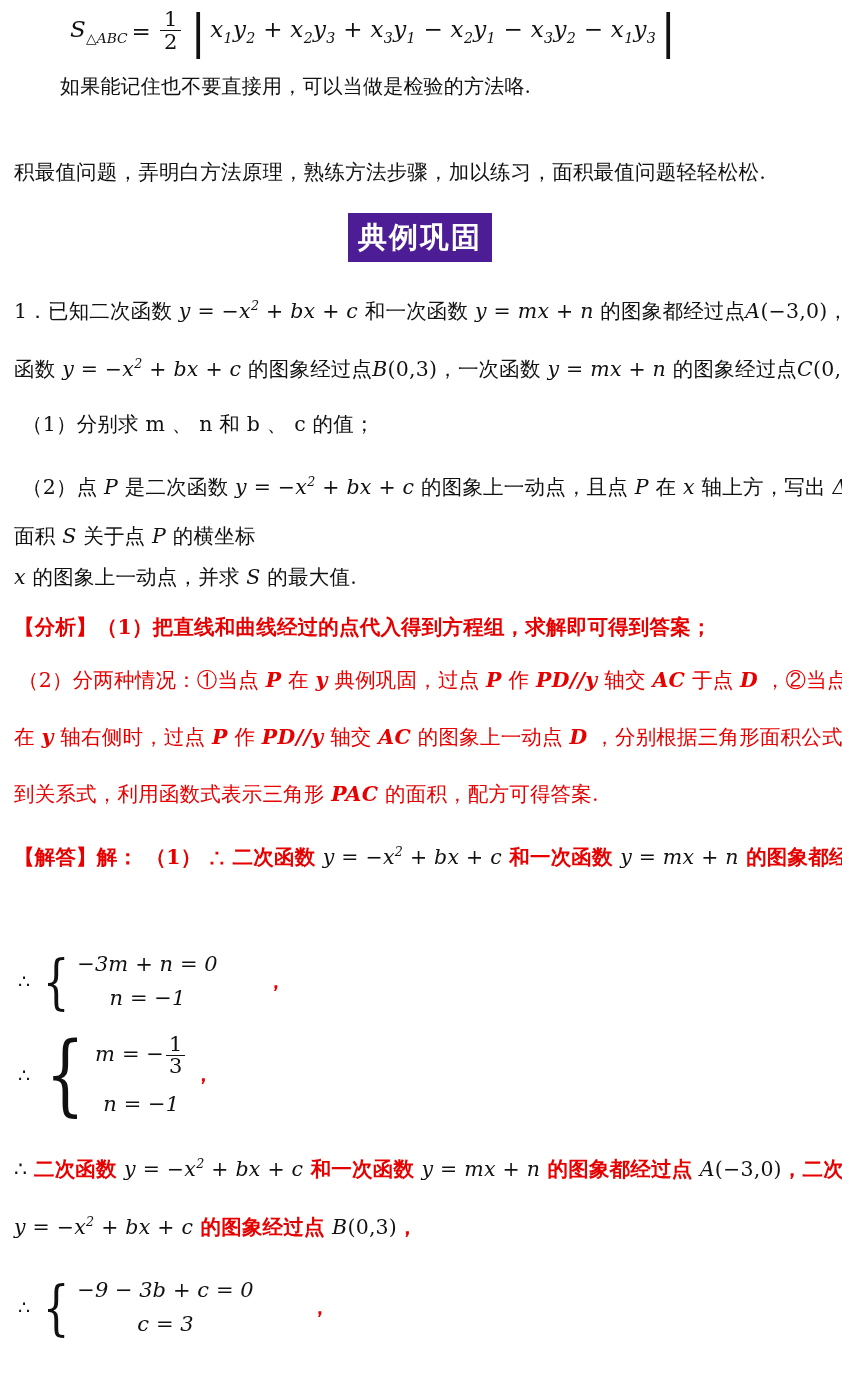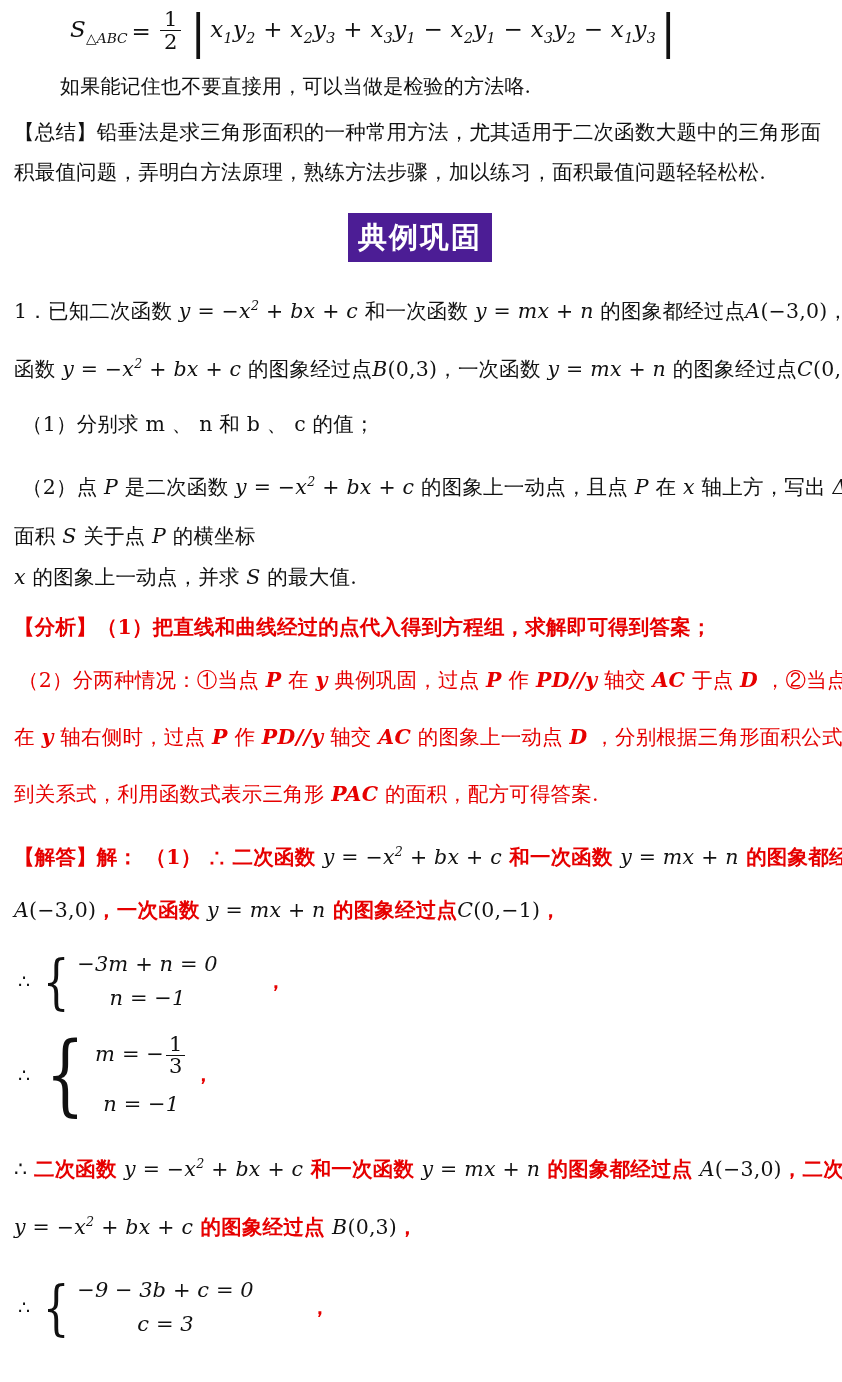--- a/index.html
+++ b/index.html
@@ -181,21 +181,20 @@
       <span class="num">1</span>
       <span class="den">2</span>
     </span>
     <span class="absbar">|</span>
     <span class="m">x<sub class="e">1</sub>y<sub class="e">2</sub>&nbsp;+&nbsp;x<sub class="e">2</sub>y<sub class="e">3</sub>&nbsp;+&nbsp;x<sub class="e">3</sub>y<sub class="e">1</sub>&nbsp;−&nbsp;x<sub class="e">2</sub>y<sub class="e">1</sub>&nbsp;−&nbsp;x<sub class="e">3</sub>y<sub class="e">2</sub>&nbsp;−&nbsp;x<sub class="e">1</sub>y<sub class="e">3</sub></span>
     <span class="absbar">|</span>
   </div>
 
   <div class="line cn black" style="top:72px; left:60px; font-size:20px;">如果能记住也不要直接用，可以当做是检验的方法咯.</div>
 
-  <div class="line cn black" style="top:118px; left:14px; font-size:20.5px;">【总结】铅垂法是求三角形面积的一种常用方法，尤其适用于二次函数大题中的三角形面</div>
 
   <div class="line cn black" style="top:158px; left:14px; font-size:20.5px;">积最值问题，弄明白方法原理，熟练方法步骤，加以练习，面积最值问题轻轻松松.</div>
 
   <div id="banner">
     <span>典例巩固</span>
   </div>
 
   <div class="line black" style="top:292px;">
     <span class="cn">1．已知二次函数 </span><span class="m">y</span> <span class="mu">=</span> <span class="m">−x<sup class="e">2</sup></span> <span class="mu">+</span> <span class="m">bx</span> <span class="mu">+</span> <span class="m">c</span><span class="cn"> 和一次函数 </span><span class="m">y</span> <span class="mu">=</span> <span class="m">mx</span> <span class="mu">+</span> <span class="m">n</span><span class="cn"> 的图象都经过点</span><span class="m">A</span><span class="mu">(−3,0)</span><span class="cn">，且二次</span>
   </div>
@@ -231,23 +230,20 @@
   </div>
 
   <div class="line red-b" style="top:780px;">
     <span class="cn">到关系式，利用函数式表示三角形 </span><span class="m">PAC</span><span class="cn"> 的面积，配方可得答案.</span>
   </div>
 
   <div class="line" style="top:838px;">
     <span class="cn red-b">【解答】</span><span class="cn red-b">解：</span><span class="cn red-b">&nbsp;</span><span class="cn red-b">（1）</span><span class="cn red-b">&nbsp;∴&nbsp;</span><span class="cn red-b">二次函数 </span><span class="m black">y</span> <span class="mu black">=</span> <span class="m black">−x<sup class="e">2</sup></span> <span class="mu black">+</span> <span class="m black">bx</span> <span class="mu black">+</span> <span class="m black">c</span><span class="cn red-b"> 和一次函数 </span><span class="m black">y</span> <span class="mu black">=</span> <span class="m black">mx</span> <span class="mu black">+</span> <span class="m black">n</span><span class="cn red-b"> 的图象都经过点</span>
   </div>
 
-  <div class="line" style="top:896px;">
-    <span class="m black">A</span><span class="mu black">(−3,0)</span><span class="cn red-b">，一次函数 </span><span class="m black">y</span> <span class="mu black">=</span> <span class="m black">mx</span> <span class="mu black">+</span> <span class="m black">n</span><span class="cn red-b"> 的图象经过点</span><span class="m black">C</span><span class="mu black">(0,−1)</span><span class="cn red-b">，</span>
-  </div>
 
   <div class="eqsys" style="top:952px;">
     <span class="therefore">∴</span>
     <span class="brace">{</span>
     <span class="eqrows">
       <span class="eqrow">−3<span class="m">m</span> <span class="mu">+</span> <span class="m">n</span> <span class="mu">=</span> 0</span>
       <span class="eqrow"><span class="m">n</span> <span class="mu">=</span> −1</span>
     </span>
     <span class="tail-comma" style="margin-left:48px; align-self:center;">，</span>
   </div>

